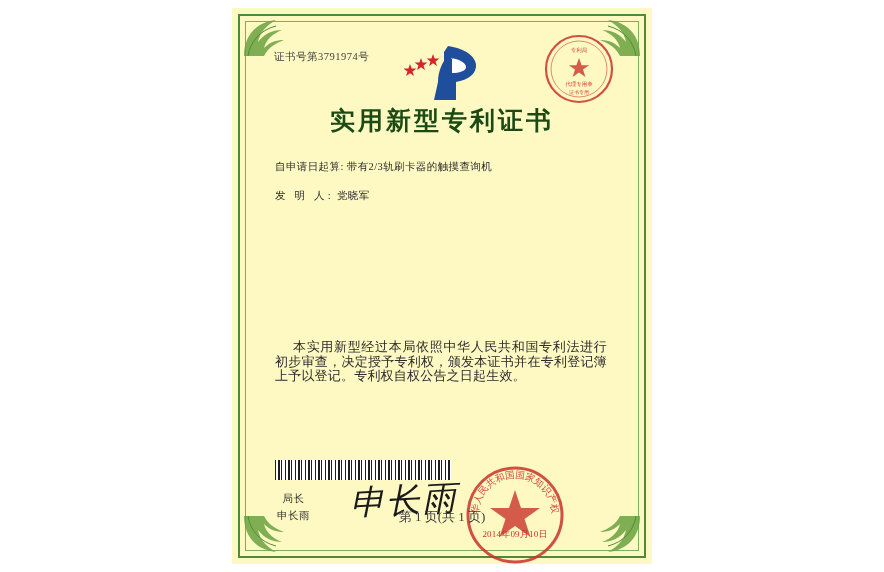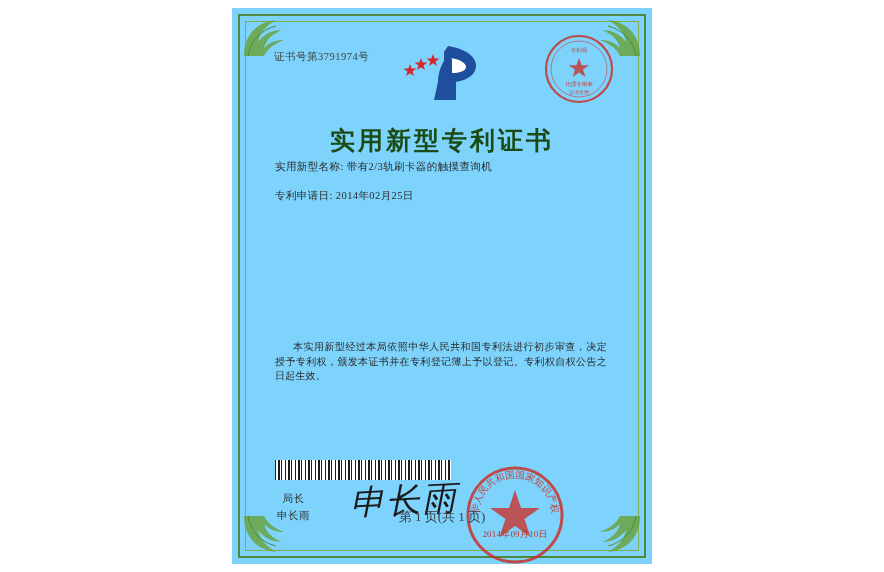--- a/index.html
+++ b/index.html
@@ -19,21 +19,21 @@
     height: 572px;
     background: #ffffff;
   }
   
   .sheet {
     position: absolute;
     left: 232px;
     top: 8px;
     width: 420px;
     height: 556px;
-    background: #7dd3fc;
+    background: #fef9c3;
     overflow: hidden;
   }
   
   .frame-outer {
     position: absolute;
     left: 6px; top: 6px; right: 6px; bottom: 6px;
     border: 2px solid #4e8a3a;
     box-sizing: border-box;
   }
   .frame-inner {
@@ -75,21 +75,21 @@
   .red-seal {
     position: absolute;
     right: 36px;
     top: 24px;
     width: 74px;
     height: 74px;
   }
   .title {
     position: absolute;
     left: 0; right: 0;
-    top: 116px;
+    top: 96px;
     text-align: center;
     font-size: 25px;
     font-weight: bold;
     color: #1b4a14;
     letter-spacing: 3px;
     font-family: "Liberation Serif", serif;
   }
 
   
   .fields {
@@ -109,21 +109,21 @@
   .field .lbl { }
   .field .val { }
   .field.spaced .lbl { letter-spacing: 3.2px; }
 
   
   .body-text {
     position: absolute;
     left: 43px;
     top: 332px;
     width: 332px;
-    font-size: 10px;
+    font-size: 13px;
     line-height: 14.6px;
     color: #2b2b2b;
     text-align: justify;
     letter-spacing: .2px;
   }
   .body-text p {
     margin: 0 0 1px 0;
     text-indent: 18px;
   }
 
@@ -248,26 +248,26 @@
         <text x="37" y="20" font-size="5.5" fill="#c9332b" text-anchor="middle" font-family="'Liberation Serif',serif" opacity="0.9">专利局</text>
         <text x="37" y="54" font-size="5.5" fill="#c9332b" text-anchor="middle" font-family="'Liberation Serif',serif" opacity="0.9">代理专用章</text>
         <text x="37" y="62" font-size="5" fill="#c9332b" text-anchor="middle" font-family="'Liberation Serif',serif" opacity="0.9">证书专用</text>
       </svg>
     </div>
 
     <div class="title">实用新型专利证书</div>
 
     <div class="fields">
       <div class="field">
-        <span class="lbl">实用新型名称:</span>
+        <span class="lbl">自申请日起算:</span>
         <span class="val">带有2/3轨刷卡器的触摸查询机</span>
       </div>
-      <div class="field">
-        <span class="lbl">专利申请日:</span>
-        <span class="val">2014年02月25日</span>
+      <div class="field spaced">
+        <span class="lbl">发 明 人:</span>
+        <span class="val">党晓军</span>
       </div>
     </div>
 
     <div class="body-text">
       <p>本实用新型经过本局依照中华人民共和国专利法进行初步审查，决定授予专利权，颁发本证书并在专利登记簿上予以登记。专利权自权公告之日起生效。</p>
     </div>
 
     <div class="barcode"></div>
 
     <div class="sign-label">

